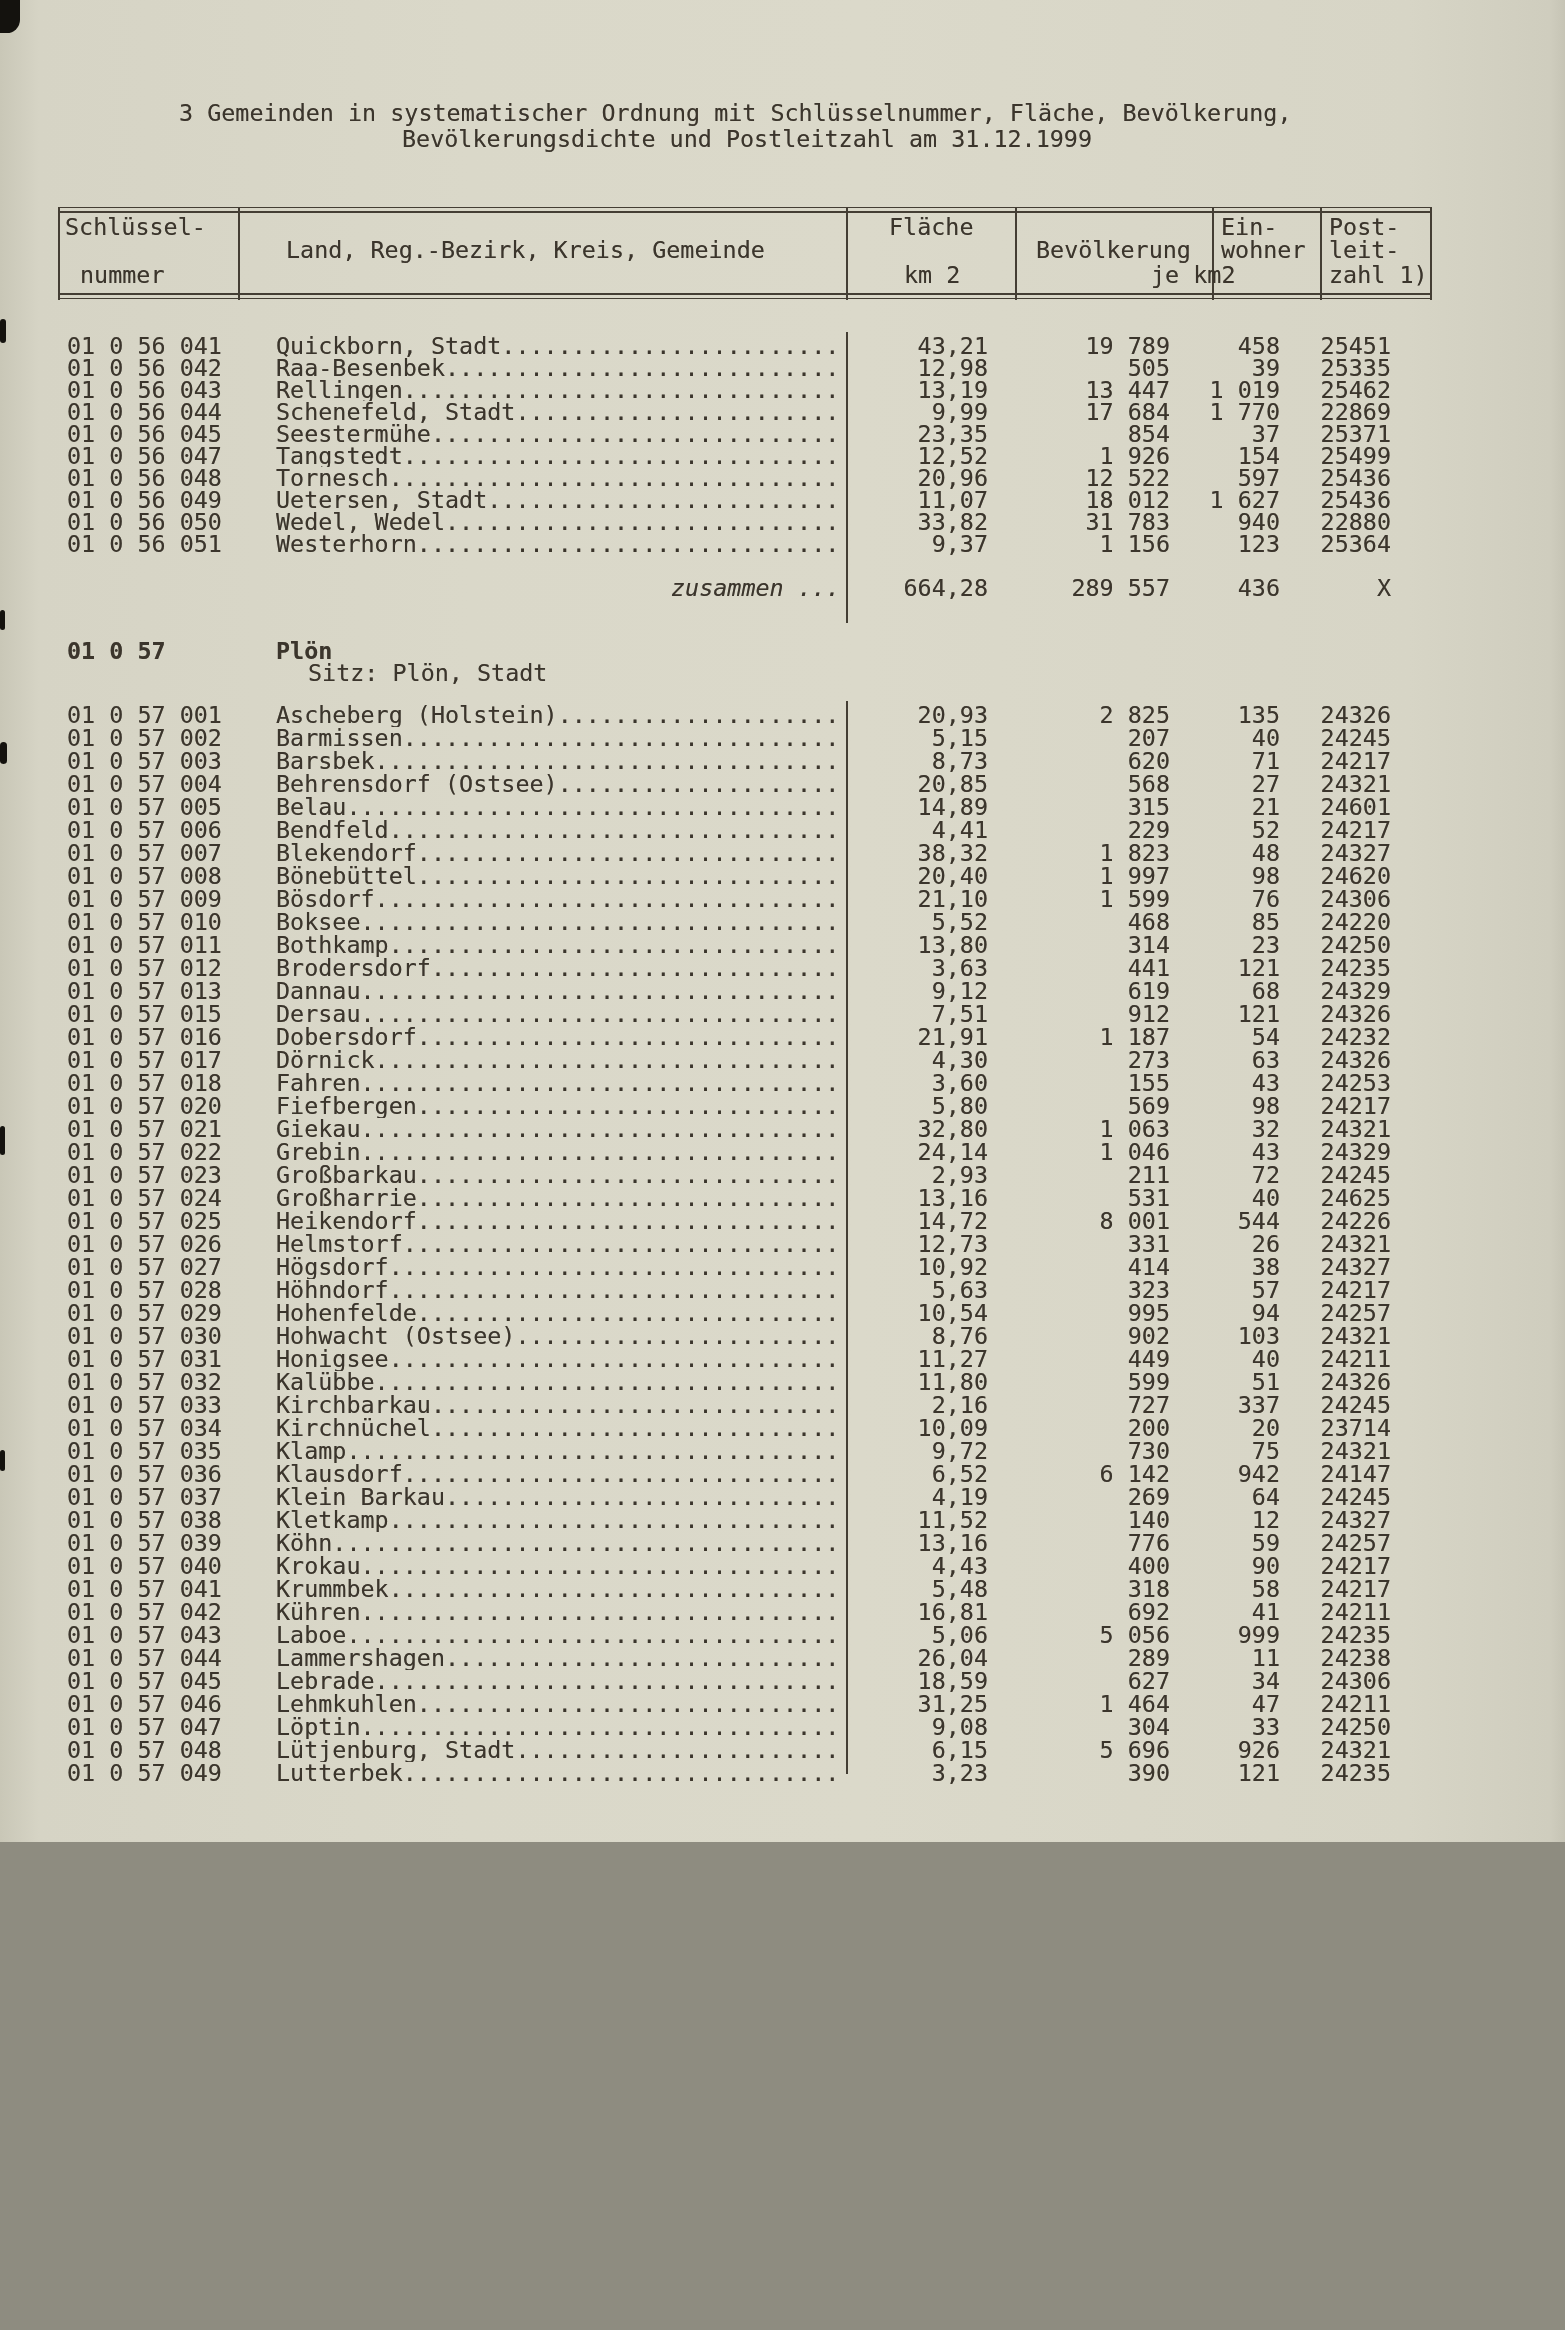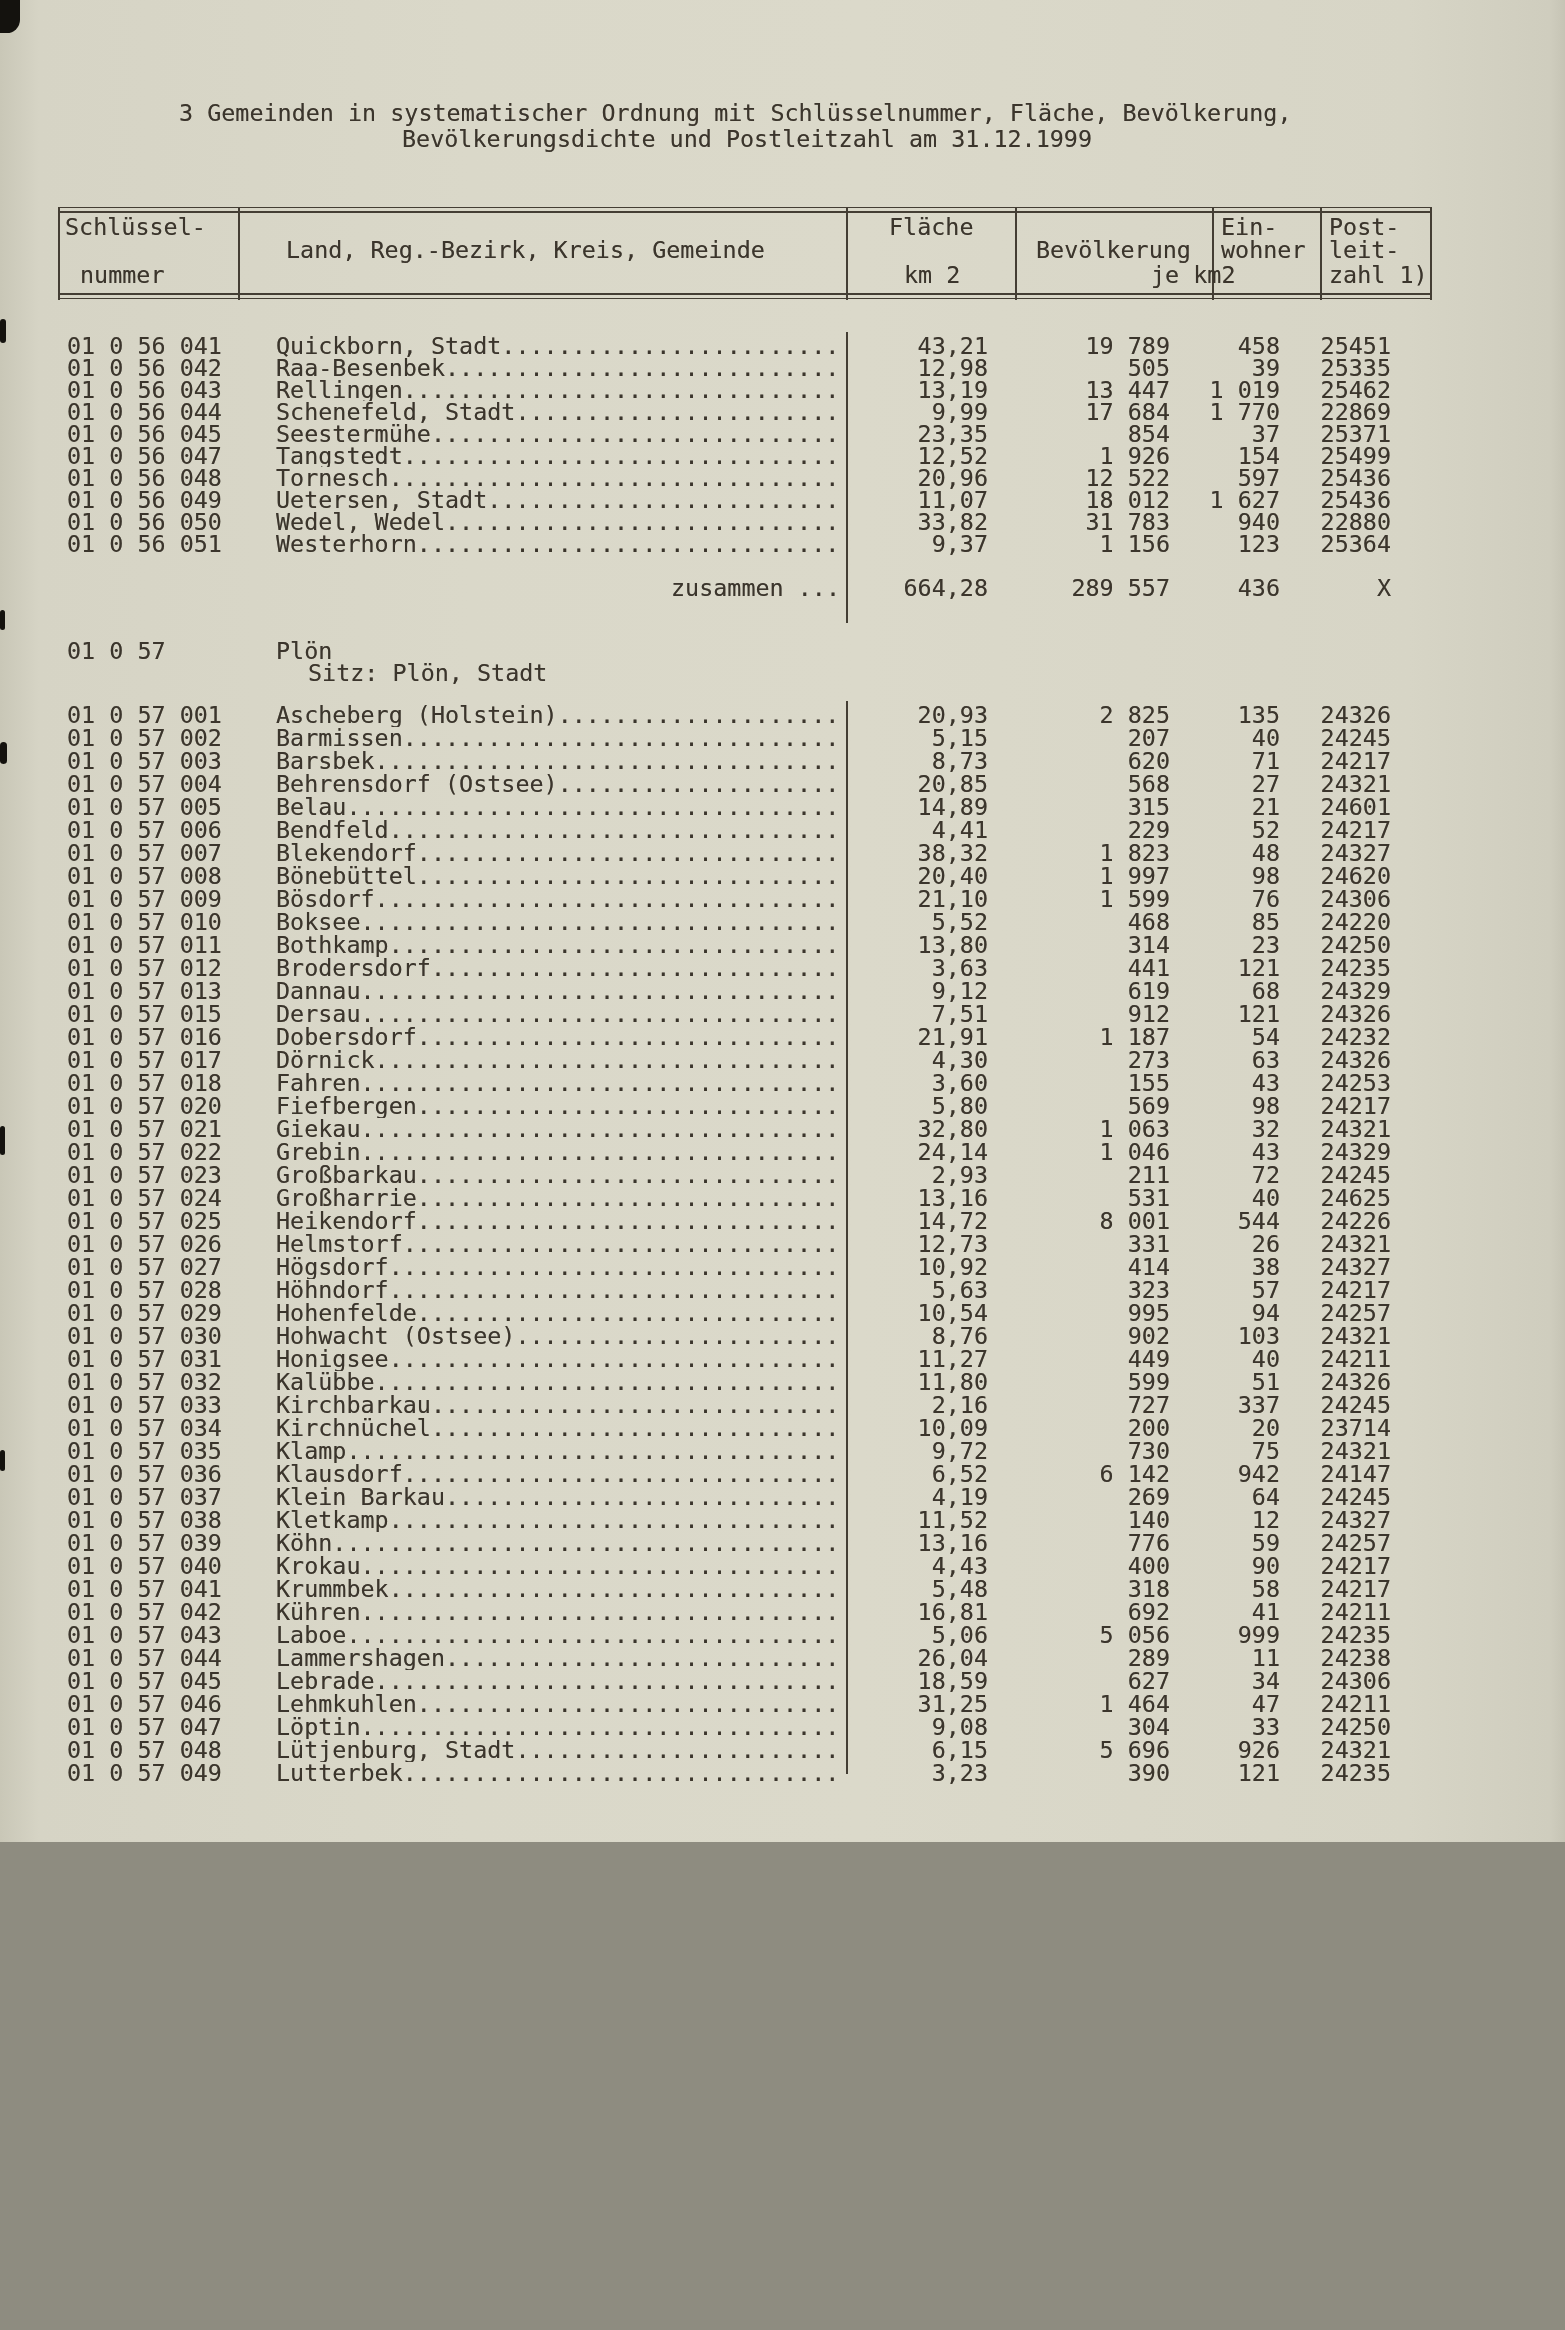--- a/index.html
+++ b/index.html
@@ -14,21 +14,21 @@
   }
   .txt{position:absolute;white-space:pre;font-size:23.4px;line-height:23.4px;text-shadow:0 0 0.5px rgba(59,53,44,.45);}
   .abs{position:absolute;left:0;right:0;height:22.4px;line-height:22.4px;}
   .cell{position:absolute;top:0;white-space:pre;font-size:23.4px;text-shadow:0 0 0.5px rgba(59,53,44,.45);}
   .c-key{left:67px;}
   .c-name{left:276px;width:564px;overflow:hidden;}
   .c-fl{left:855px;width:133px;text-align:right;}
   .c-bev{left:1007px;width:163px;text-align:right;}
   .c-einw{left:1191px;width:89px;text-align:right;}
   .c-plz{left:1287px;width:104px;text-align:right;}
-  .ra{text-align:right;}
+  .ra{text-align:right;font-style:italic;}
   .trow{position:relative;height:22px;line-height:22px;}
   #rows57 .trow{height:23px;line-height:23px;}
   .spacer{height:22px;}
   .rule{position:absolute;background:#443e34;}
   .art{position:absolute;background:#14120e;}
   .boxed{position:absolute;border:2px solid #3e382f;box-sizing:border-box;}
 </style>
 </head>
 <body>
 
@@ -160,21 +160,21 @@
       <div class="trow spacer"></div>
       <div class="trow">
         <span class="cell c-name ra">zusammen ...</span>
         <span class="cell c-fl">664,28</span>
         <span class="cell c-bev">289 557</span>
         <span class="cell c-einw">436</span>
         <span class="cell c-plz">X</span>
       </div>
     </div>
 
-  <div class="abs" style="top:640px;">
+  <div class="abs" style="top:640px;font-weight:bold;">
     <span class="cell c-key">01 0 57</span>
     <span class="cell c-name">Plön</span>
   </div>
   <div class="abs" style="top:662px;">
     <span class="cell" style="left:308px;">Sitz: Plön, Stadt</span>
   </div>
 
   <div id="rows57" style="position:absolute;left:0;right:0;top:704px;">
       <div class="trow">
         <span class="cell c-key">01 0 57 001</span>

